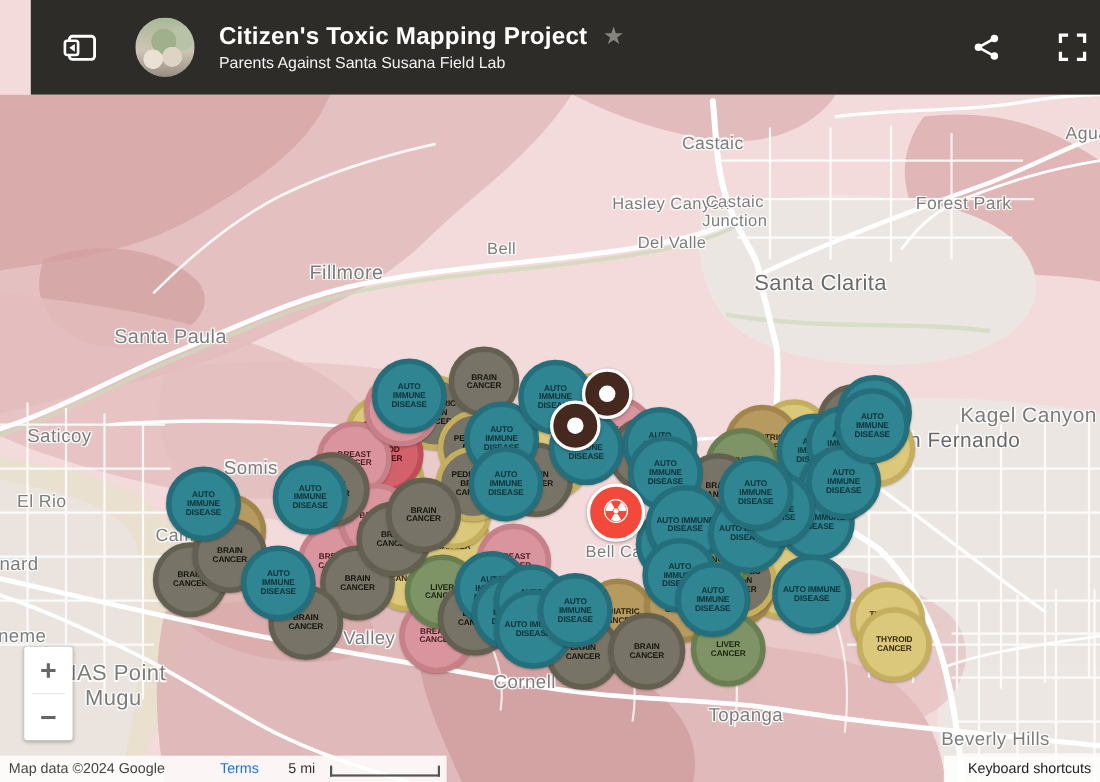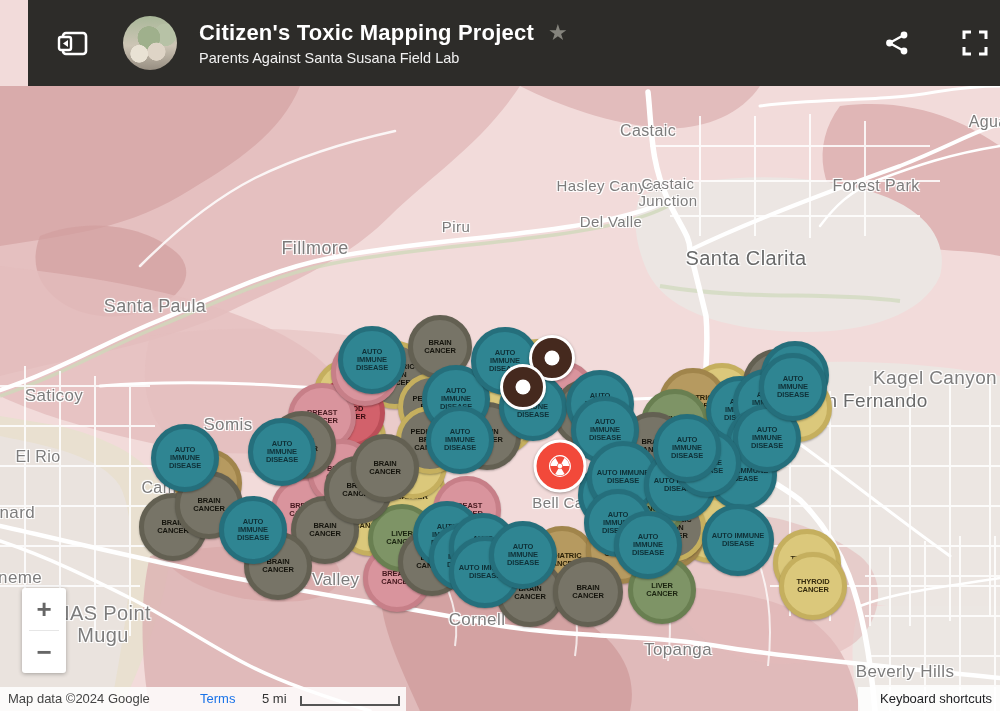--- a/index.html
+++ b/index.html
@@ -157,21 +157,21 @@
 
     <div id="labels-layer">
         <span class="place-label" style="left: 648px; top: 45px; font-size: 16px;">Castaic</span>
         <span class="place-label" style="left: 610px; top: 88px; font-size: 15px; margin-top: 12px;">Hasley Canyon</span>
         <span class="place-label" style="left: 668px; top: 107px; font-size: 15px;">Castaic
 Junction</span>
         <span class="place-label" style="left: 611px; top: 136px; font-size: 15px;">Del Valle</span>
         <span class="place-label" style="left: 746px; top: 172px; font-size: 20px; font-weight: 500; color: rgb(105, 105, 105);">Santa Clarita</span>
         <span class="place-label" style="left: 876px; top: 100px; font-size: 16px;">Forest Park</span>
         <span class="place-label" style="left: 1012px; top: 36px; font-size: 16px;">Agua Dulce</span>
-        <span class="place-label" style="left: 456px; top: 141px; font-size: 15px;">Piru</span>
+        <span class="place-label" style="left: 456px; top: 141px; font-size: 15px;">Bell</span>
         <span class="place-label" style="left: 315px; top: 162px; font-size: 18px;">Fillmore</span>
         <span class="place-label" style="left: 155px; top: 220px; font-size: 18px;">Santa Paula</span>
         <span class="place-label" style="left: 54px; top: 310px; font-size: 17px; text-align: right;">Saticoy</span>
         <span class="place-label" style="left: 228px; top: 339px; font-size: 17px;">Somis</span>
         <span class="place-label" style="left: 38px; top: 371px; font-size: 16px;">El Rio</span>
         <span class="place-label" style="left: 177px; top: 402px; font-size: 16px;">Camarillo</span>
         <span class="place-label" style="left: 6px; top: 427px; font-size: 17px;">Oxnard</span>
         <span class="place-label" style="left: 332px; top: 373px; font-size: 15px;">Santa Rosa
 Valley</span>
         <span class="place-label" style="left: 935px; top: 292px; font-size: 19px;">Kagel Canyon</span>

